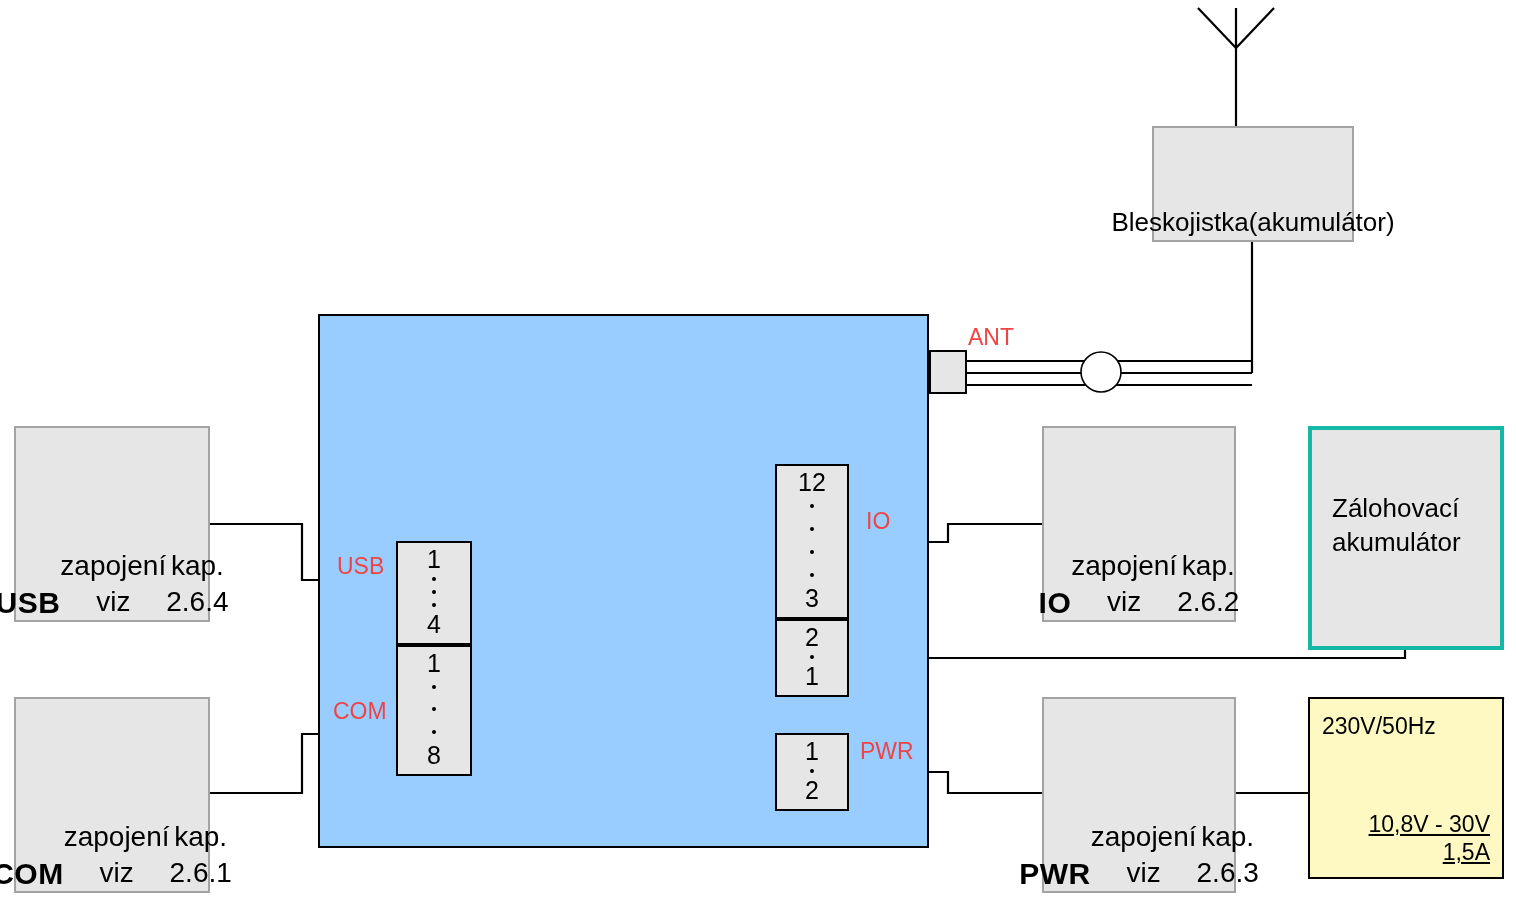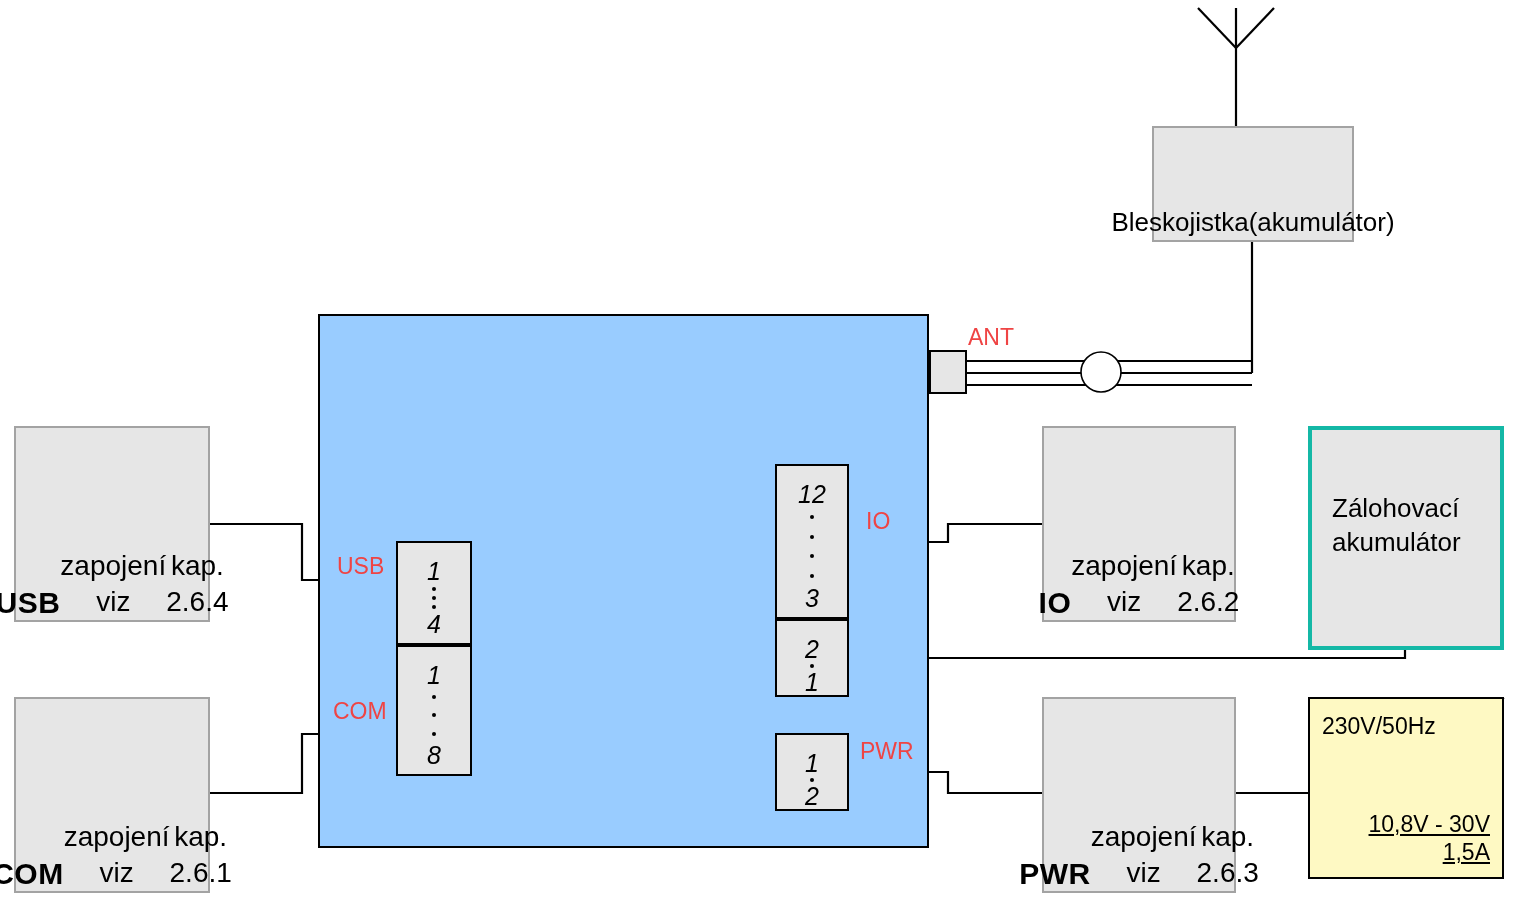--- a/index.html
+++ b/index.html
@@ -68,23 +68,22 @@
     color: #000000;
     line-height: 1;
   }
   .conn .pinrow {
     display: flex;
     flex-direction: column;
     align-items: center;
     justify-content: space-between;
     height: 100%;
     width: 100%;
-    padding: 16px 0 6px 0;
-    box-sizing: border-box;
-    font-style: italic;
+    padding: 4px 0 6px 0;
+    box-sizing: border-box;
   }
   .conn .pin { font-size: 25px; }
   .conn .dots {
     display: flex;
     flex-direction: column;
     align-items: center;
     justify-content: space-around;
     flex: 1 1 auto;
     width: 100%;
   }

